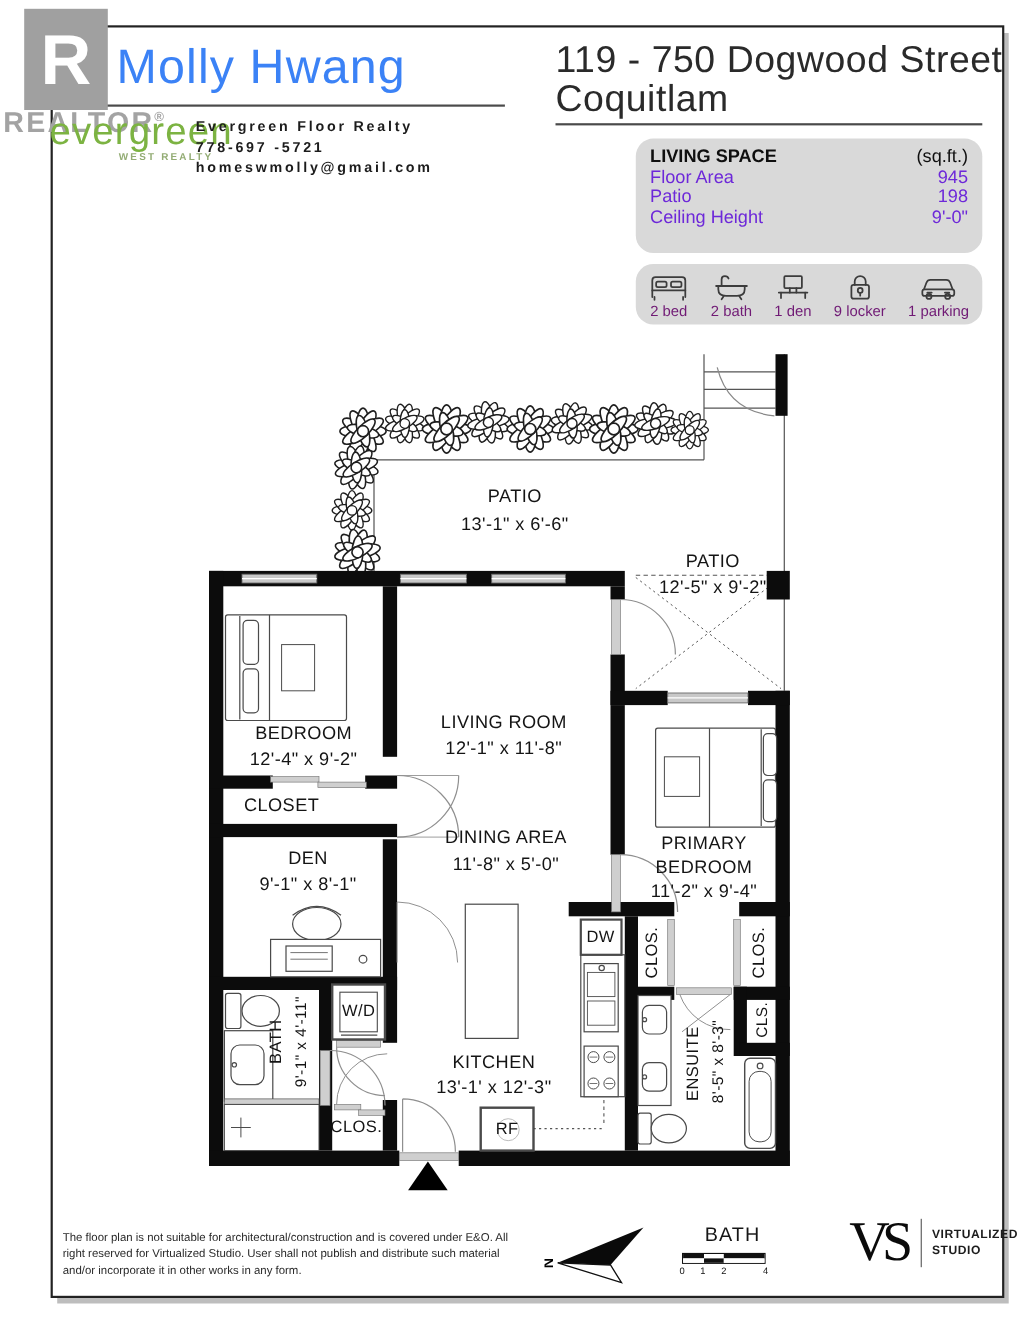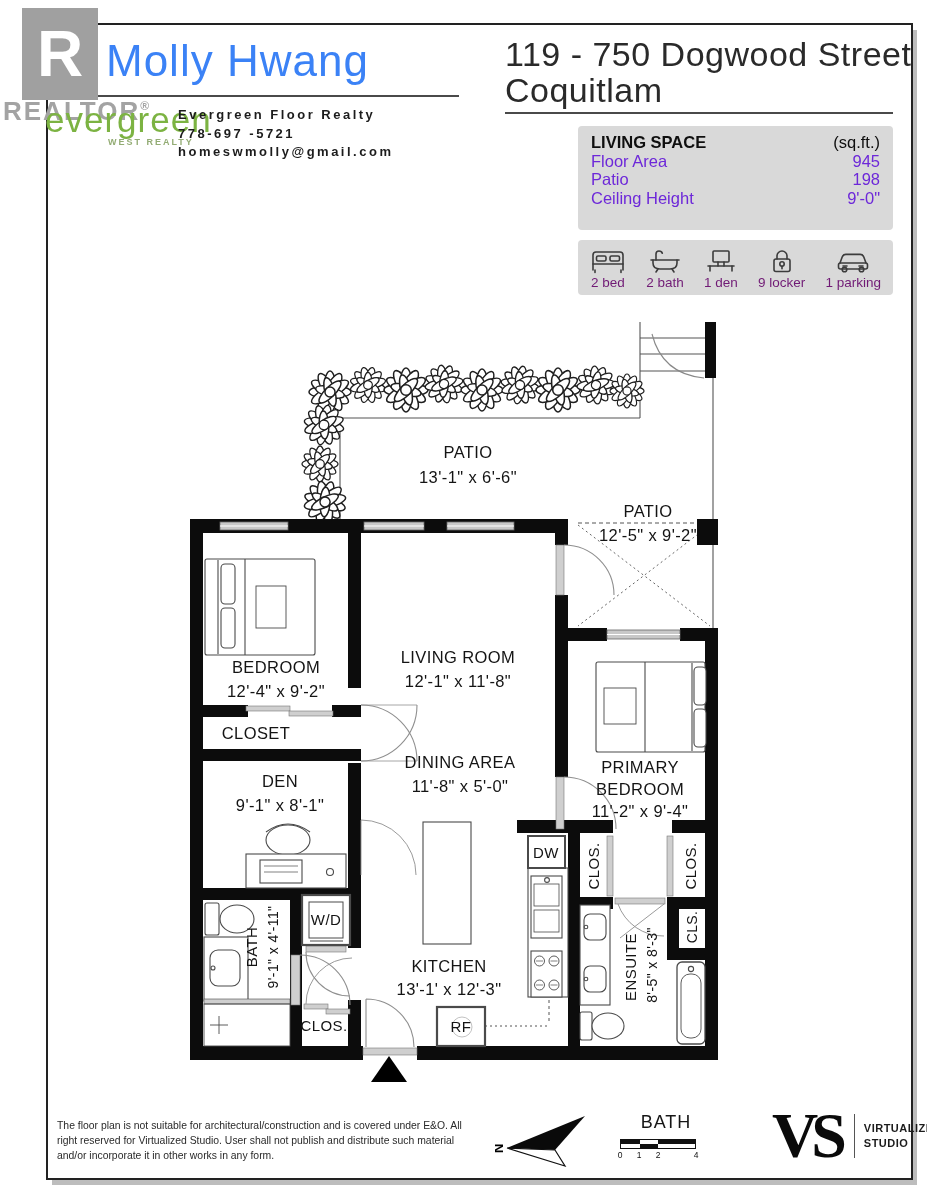--- a/index.html
+++ b/index.html
@@ -20,21 +20,21 @@
   .ever-word{position:absolute;left:45px;top:100px;font-size:35px;color:#7cb342;
              letter-spacing:1px;z-index:4;font-weight:400;}
   .ever-sub{position:absolute;left:108px;top:137px;font-size:9px;color:#93ac74;
             letter-spacing:2px;font-weight:bold;z-index:4;}
   .contact{position:absolute;left:178px;top:106px;z-index:4;font-size:13px;font-weight:bold;
            letter-spacing:2.5px;color:#1c1c1c;line-height:18.5px;}
   
   .address{position:absolute;left:505px;top:36px;font-size:34px;font-weight:400;
            color:#2a2a2a;line-height:1.07;letter-spacing:0.5px;z-index:4;}
   .rule-right{position:absolute;left:505px;top:112px;width:388px;height:2px;background:#4a4a4a;z-index:2;}
-  .panel{position:absolute;background:#d9d9d9;border-radius:4px;z-index:4;box-sizing:border-box;}
+  .panel{position:absolute;background:#d9d9d9;border-radius:16px;z-index:4;box-sizing:border-box;}
   .panel.space{left:578px;top:126px;width:315px;height:104px;padding:7px 13px;}
   .space-row{display:flex;justify-content:space-between;font-size:16.5px;line-height:18.5px;color:#6d28d9;}
   .space-row.title{color:#0f0f0f;}
   .space-row.title .t{font-weight:bold;}
   .panel.feat{left:578px;top:240px;width:315px;height:55px;display:flex;
               align-items:center;justify-content:space-between;padding:4px 12px 2px;}
   .feat-item{display:flex;flex-direction:column;align-items:center;gap:1px;}
   .feat-item svg{display:block;}
   .feat-item .fl{font-size:13.5px;color:#701a75;}
   
@@ -50,21 +50,21 @@
               line-height:1.45;color:#2a2a2a;z-index:4;}
   .north{position:absolute;left:495px;top:1106px;z-index:4;}
   .scalebox{position:absolute;left:608px;top:1112px;width:110px;z-index:4;}
   .scale-title{text-align:center;font-size:18px;letter-spacing:1px;color:#161616;margin-left:6px;}
   .scale-bar{position:relative;margin:6px 0 0 12px;width:74px;height:8px;border:1px solid #111;}
   .scale-bar .row{display:flex;height:4px;}
   .seg{height:4px;}
   .ticks{position:relative;margin-left:12px;height:12px;font-size:8.5px;color:#111;}
   .ticks span{position:absolute;transform:translateX(-50%);top:1px;}
   .vs{position:absolute;left:772px;top:1104px;z-index:4;display:flex;align-items:center;}
-  .vs-mark{font-family:"Liberation Serif",serif;font-weight:bold;font-size:64px;
+  .vs-mark{font-family:"Liberation Serif",serif;font-weight:normal;font-size:51px;
            letter-spacing:-7px;color:#0a0a0a;line-height:1;}
   .vs-div{width:1px;height:44px;background:#555;margin:0 9px 0 14px;}
   .vs-text{font-size:11px;font-weight:bold;color:#1c1c1c;line-height:15px;letter-spacing:0.5px;}
 </style>
 </head>
 <body>
 
 <div class="page">
 
   <div class="frame"></div>

